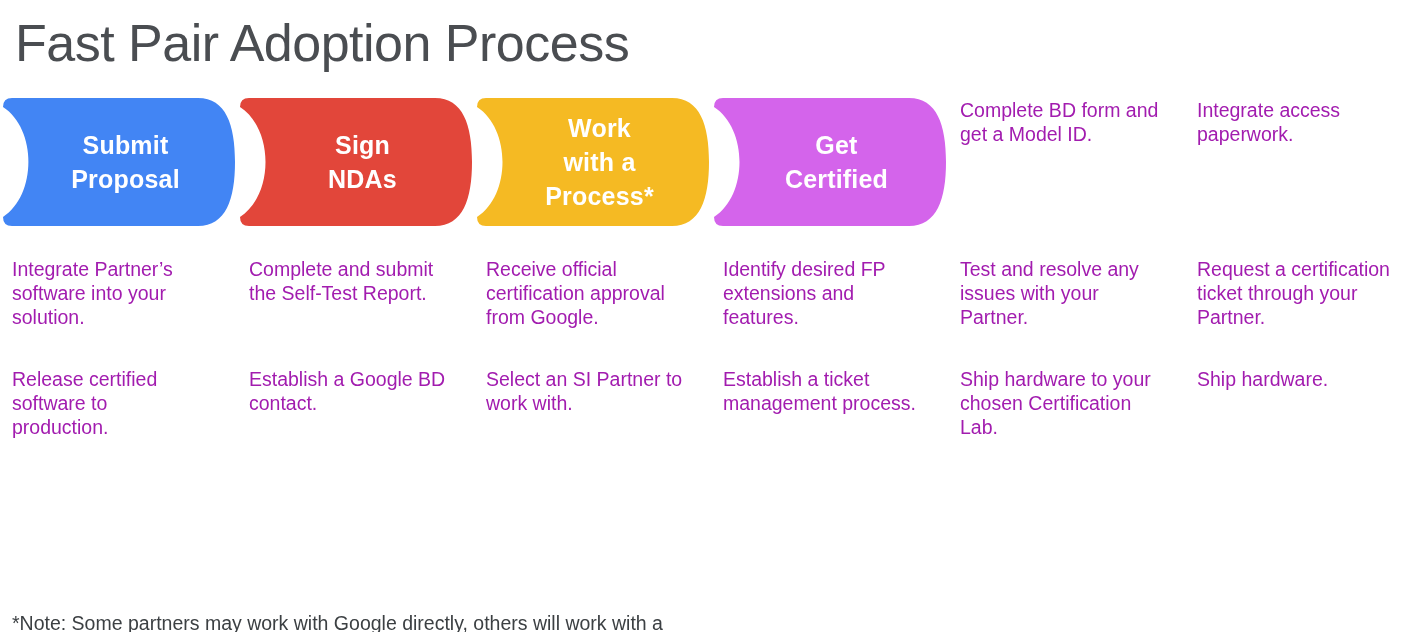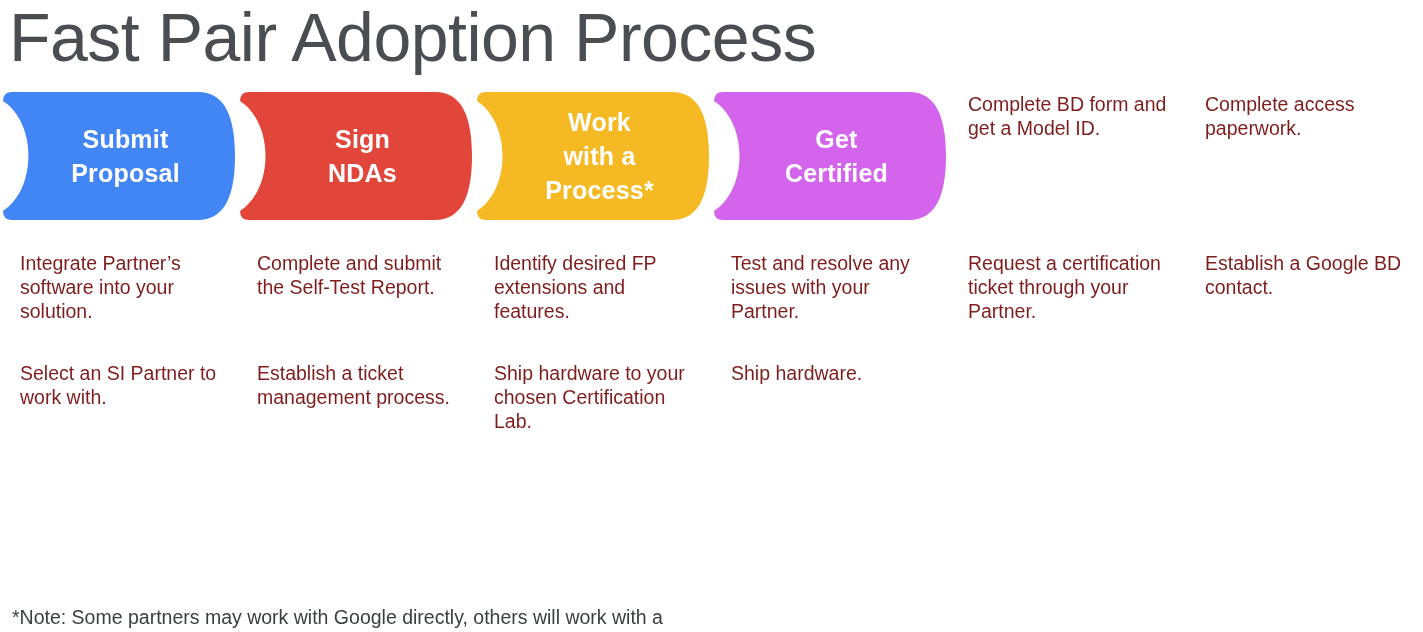--- a/index.html
+++ b/index.html
@@ -11,23 +11,23 @@
     overflow: hidden;
     font-family: "Liberation Sans", sans-serif;
   }
   .page {
     position: relative;
     width: 1423px;
     height: 632px;
     background: #ffffff;
   }
   .page-title {
-    margin: 6px;
+    margin: 12px;
     padding: 2px 0 0 3px;
-    font-size: 68px;
+    font-size: 52px;
     line-height: 58px;
     font-weight: 400;
     letter-spacing: -0.5px;
     color: #4a4d51;
   }
   .process-grid {
     margin-top: 26px;
     display: grid;
     grid-template-columns: repeat(6, 237px);
     grid-template-rows: 159px 110px 114px 121px;
@@ -56,23 +56,22 @@
     font-size: 25px;
     line-height: 34px;
     font-weight: 700;
     white-space: pre-line;
     letter-spacing: 0.2px;
   }
   .task {
     padding: 0 14px 0 12px;
     font-size: 19.5px;
     line-height: 24px;
-    color: #7f1d1d;
+    color: #a21caf;
     white-space: pre-line;
-    margin-left: 8px;
   }
   .footnote {
     margin: 0;
     padding: 8px 0 0 12px;
     font-size: 19.5px;
     line-height: 26px;
     color: #3c4043;
     white-space: pre-line;
   }
 </style>
@@ -110,37 +109,43 @@
     <div class="chip-cell">
       <svg class="chip-svg" viewBox="0 0 237 128" preserveAspectRatio="none">
         <path d="M 12 0 H 198 C 226 0 235 27 235 64 C 235 101 226 128 198 128 H 12 Q 3 128 3 119 C 37 97 37 31 3 9 Q 3 0 12 0 Z" fill="#D464EB"></path>
       </svg>
       <div class="chip-label">Get
 Certified</div>
     </div>
 
     <div class="task">Complete BD form and
 get a Model ID.</div>
-    <div class="task">Complete access
+    <div class="task">Integrate access
 paperwork.</div>
     <div class="task">Integrate Partner’s
 software into your
 solution.</div>
     <div class="task">Complete and submit
 the Self-Test Report.</div>
+    <div class="task">Receive official
+certification approval
+from Google.</div>
 
     <div class="task">Identify desired FP
 extensions and
 features.</div>
     <div class="task">Test and resolve any
 issues with your
 Partner.</div>
     <div class="task">Request a certification
 ticket through your
 Partner.</div>
+    <div class="task">Release certified
+software to
+production.</div>
 
     <div class="task">Establish a Google BD
 contact.</div>
     <div class="task">Select an SI Partner to
 work with.</div>
     <div class="task">Establish a ticket
 management process.</div>
     <div class="task">Ship hardware to your
 chosen Certification
 Lab.</div>

